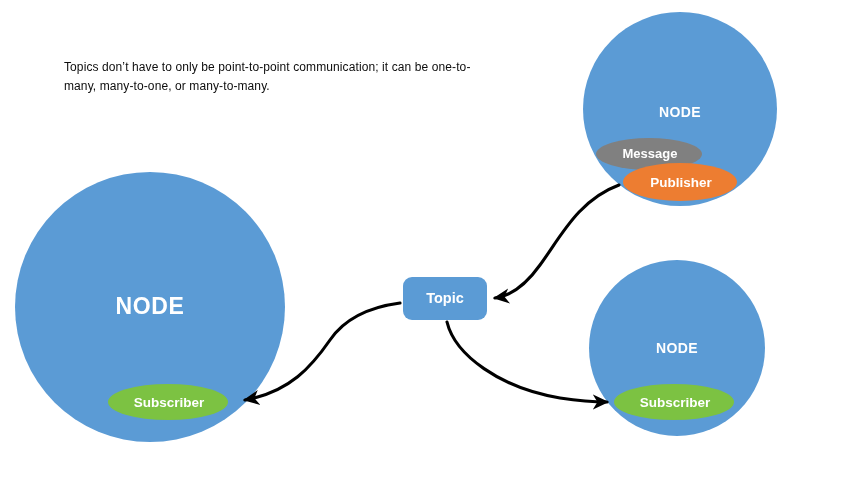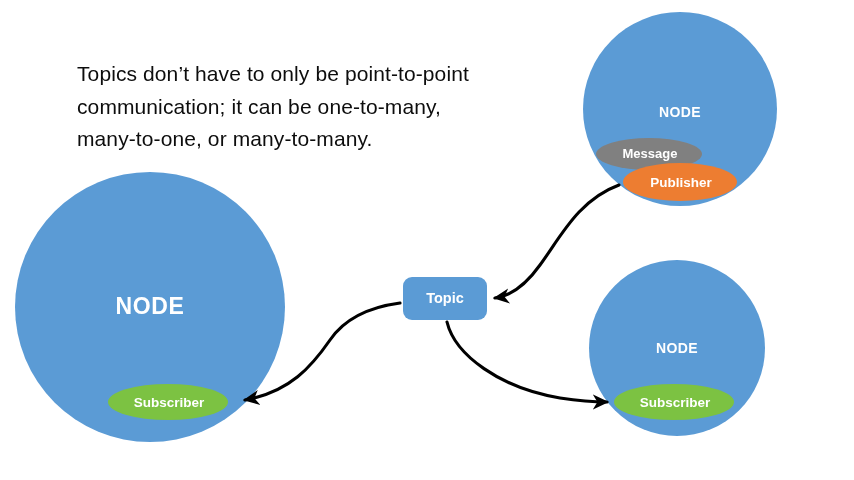--- a/index.html
+++ b/index.html
@@ -19,25 +19,25 @@
   }
   #diagram-svg {
     position: absolute;
     left: 0;
     top: 0;
     width: 854px;
     height: 480px;
   }
   .caption {
     position: absolute;
-    left: 77px;
+    left: 64px;
     top: 58px;
     width: 420px;
     font-family: "Liberation Sans", sans-serif;
-    font-size: 21px;
+    font-size: 12px;
     line-height: 1.55;
     color: #0d0d0d;
     letter-spacing: 0.1px;
   }
   .node-label {
     fill: #ffffff;
     font-family: "Liberation Sans", sans-serif;
     font-weight: bold;
     text-anchor: middle;
     dominant-baseline: middle;

